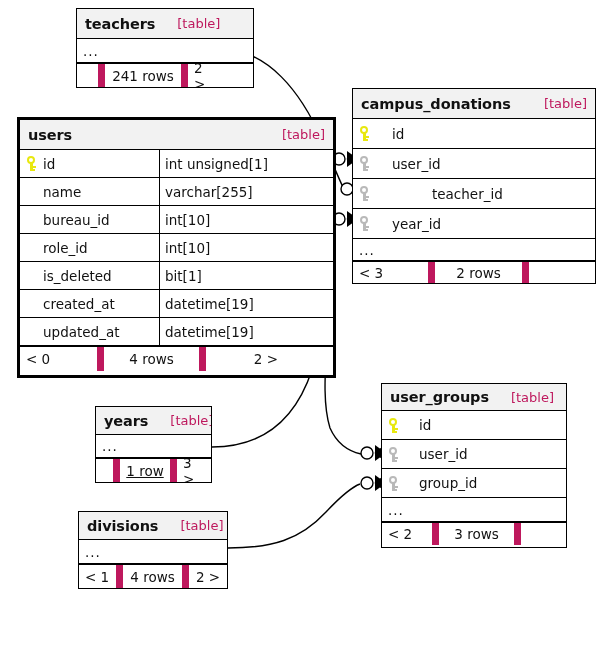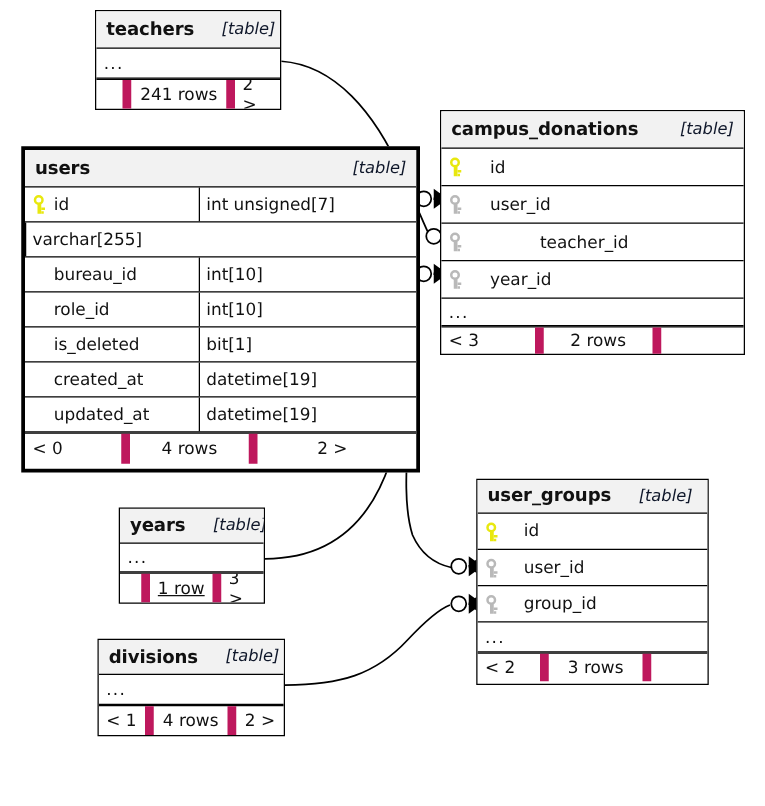--- a/index.html
+++ b/index.html
@@ -25,21 +25,21 @@
 
   .thead{
     background:#f2f2f2;
     border-bottom:1px solid #000;
     display:flex;align-items:center;
     padding:0 8px;
     box-sizing:border-box;
     white-space:nowrap;
   }
   .tname{font-weight:bold;font-size:14.5px;letter-spacing:-0.1px;}
-  .ttag{font-size:13px;color:#0f172a;margin-left:auto;padding-left:12px;font-style:italic;}
+  .ttag{font-size:13px;color:#be185d;margin-left:auto;padding-left:12px;}
   .thead.tight .ttag{margin-left:10px;}
 
   .row{
     display:flex;align-items:center;
     border-bottom:1px solid #000;
     box-sizing:border-box;
     white-space:nowrap;
     font-size:13.5px;
   }
   .row:last-child{border-bottom:none;}
@@ -140,21 +140,21 @@
       <circle cx="367" cy="453" r="6" fill="#ffffff" stroke="#000" stroke-width="1.4"></circle>
       <path d="M375,445 L375,461 L386,453 Z" fill="#000000"></path>
       <path d="M375,453 L386,445 M375,453 L386,461" stroke="#000" stroke-width="1.4" fill="none"></path>
 
       <circle cx="367" cy="483" r="6" fill="#ffffff" stroke="#000" stroke-width="1.4"></circle>
       <path d="M375,475 L375,491 L386,483 Z" fill="#000000"></path>
       <path d="M375,483 L386,475 M375,483 L386,491" stroke="#000" stroke-width="1.4" fill="none"></path>
     </g>
   </svg>
 
-  <div class="table" style="left:76px;top:8px;width:149px;height:80px;">
+  <div class="table" style="left:76px;top:8px;width:178px;height:80px;">
     <div class="thead tight" style="height:30px;">
       <span class="tname">teachers</span>
       <span class="ttag">[table]</span>
     </div>
     <div class="row" style="height:24px;">
       <span class="ellipsis">...</span>
     </div>
     <div class="tfoot" style="height:24px;">
       <span class="cell l" style="width:28px;"></span>
       <span class="cell c" style="width:83px;">241 rows</span>
@@ -171,24 +171,28 @@
     <div class="row" style="height:28px;">
       <span class="colname" style="width:139px;">
         <span class="key pk">
             <i class="head"></i>
             <i class="stem"></i>
             <i class="t1"></i>
             <i class="t2"></i>
           </span>
         <span class="cname-txt">id</span>
       </span>
-      <span class="coltype" style="width:125px;">int unsigned[7]</span>
-    </div>
-
-    <div class="row" style="height:28px;">
+      <span class="coltype" style="width:125px;">int unsigned[1]</span>
+    </div>
+
+    <div class="row" style="height:28px;">
+      <span class="colname" style="width:139px;">
+        <span class="key"></span>
+        <span class="cname-txt">name</span>
+      </span>
       <span class="coltype" style="width:125px;">varchar[255]</span>
     </div>
 
     <div class="row" style="height:28px;">
       <span class="colname" style="width:139px;">
         <span class="key"></span>
         <span class="cname-txt">bureau_id</span>
       </span>
       <span class="coltype" style="width:125px;">int[10]</span>
     </div>

